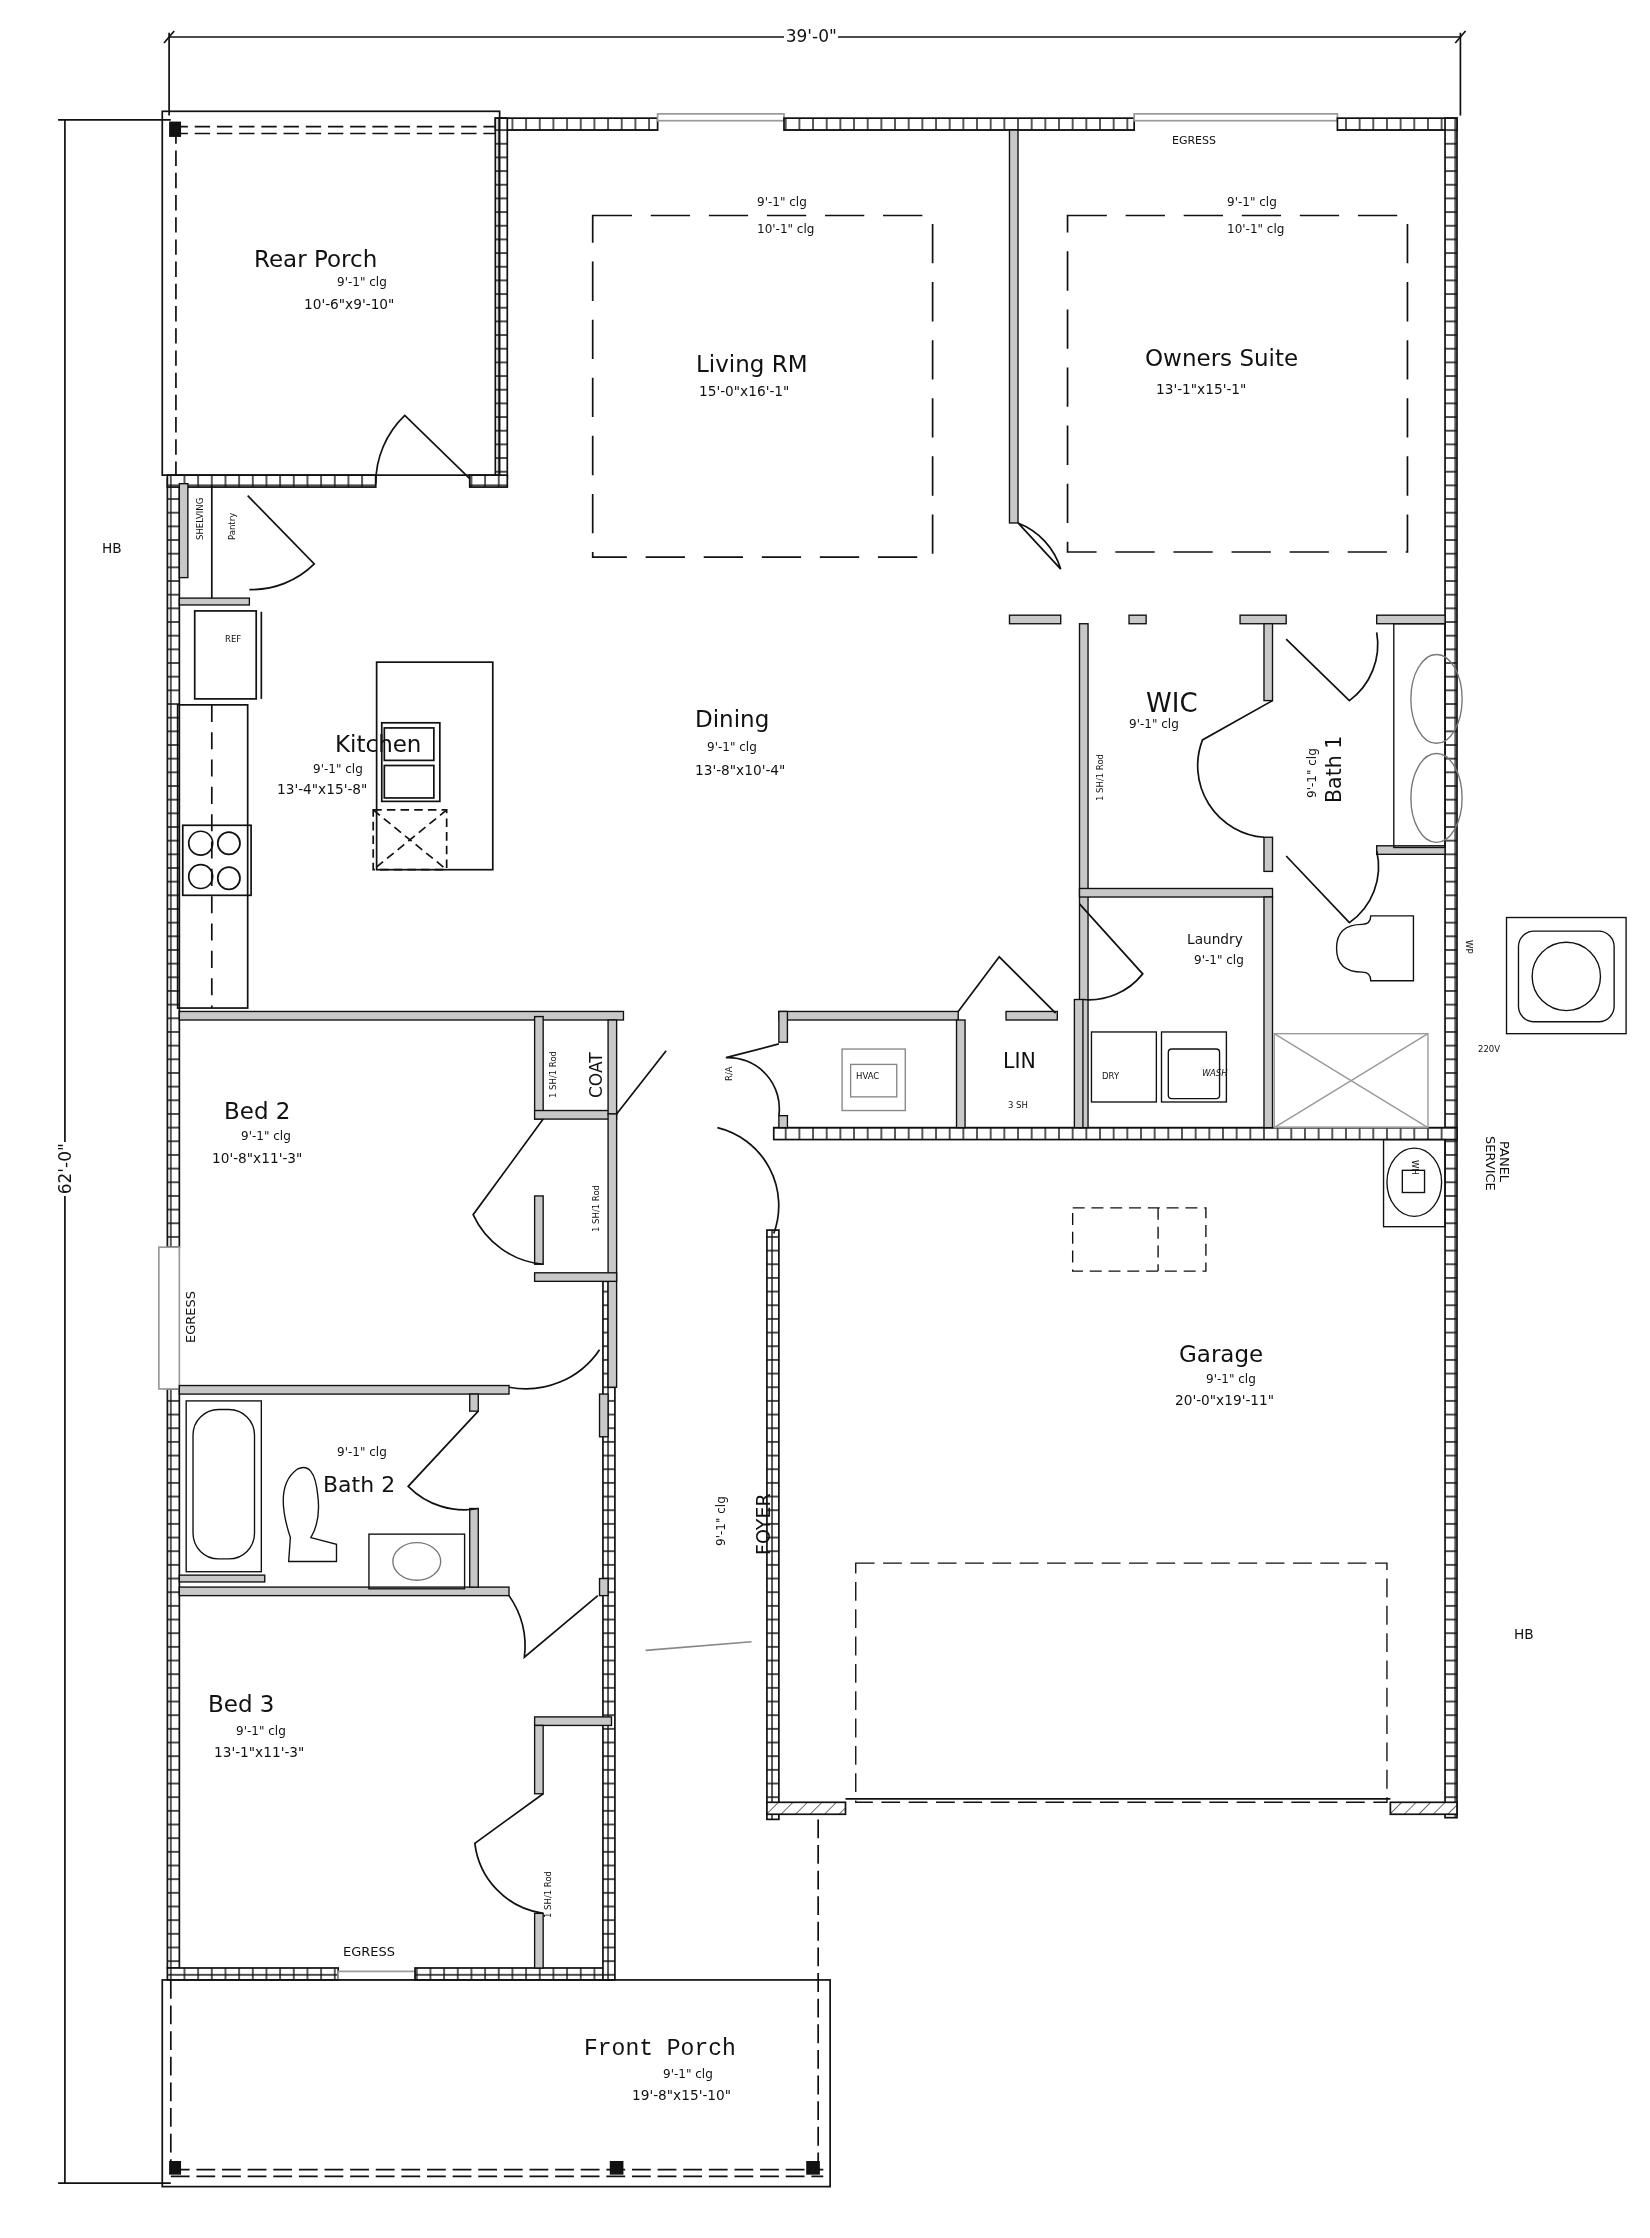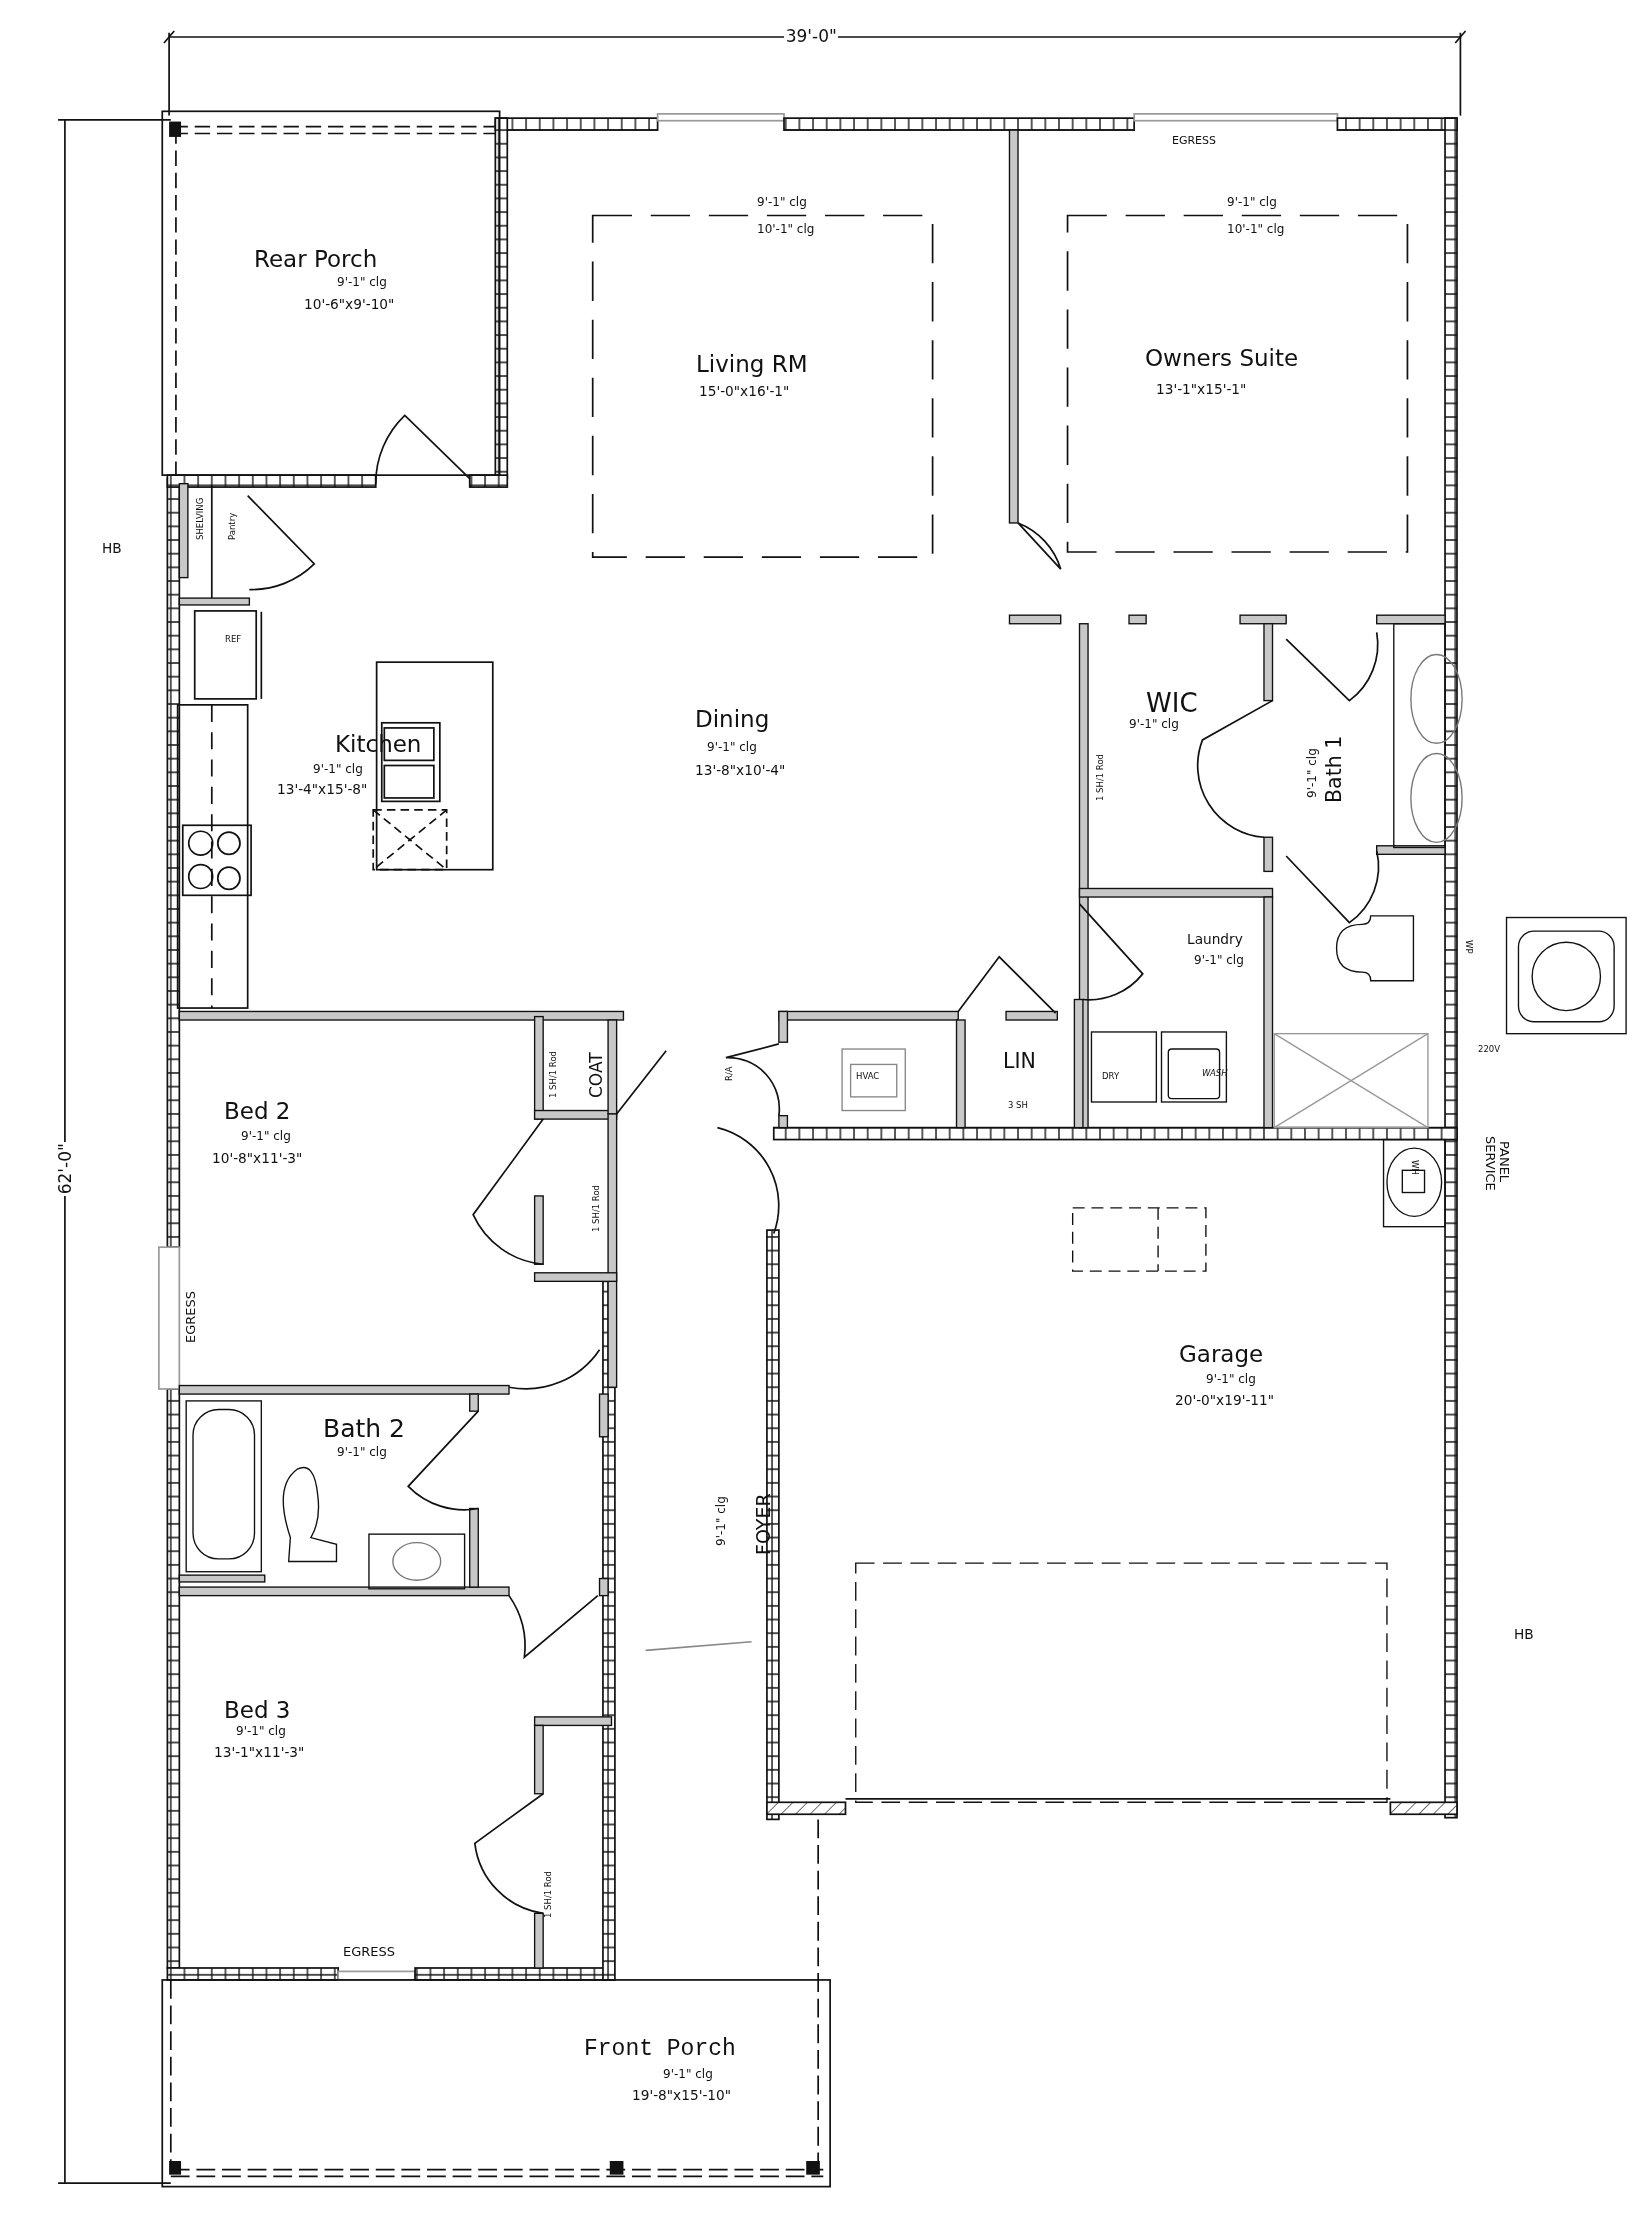--- a/index.html
+++ b/index.html
@@ -297,26 +297,26 @@
 
 <div>
   <div class="lbl room-name" style="left:224px;top:1098px;">Bed 2</div>
   <div class="lbl room-clg" style="left:241px;top:1129px;">9'-1" clg</div>
   <div class="lbl room-dim" style="left:212px;top:1150px;">10'-8"x11'-3"</div>
   <div class="lbl tiny vert" style="left:591px;top:1232px;">1 SH/1 Rod</div>
   <div class="lbl room-clg vert" style="left:183px;top:1343px;font-size:13px;">EGRESS</div>
 </div>
 
 <div>
-  <div class="lbl room-name" style="left:323px;top:1414px;font-size:25px;">Bath 2</div>
+  <div class="lbl room-name" style="left:323px;top:1472px;font-size:22px;">Bath 2</div>
   <div class="lbl room-clg" style="left:337px;top:1445px;">9'-1" clg</div>
 </div>
 
 <div>
-  <div class="lbl room-name" style="left:224px;top:1691px;margin-top:6px;">Bed 3</div>
+  <div class="lbl room-name" style="left:208px;top:1691px;">Bed 3</div>
   <div class="lbl room-clg" style="left:236px;top:1724px;">9'-1" clg</div>
   <div class="lbl room-dim" style="left:214px;top:1744px;">13'-1"x11'-3"</div>
   <div class="lbl tiny vert" style="left:543px;top:1918px;">1 SH/1 Rod</div>
   <div class="lbl room-clg" style="left:343px;top:1944px;font-size:13px;">EGRESS</div>
 </div>
 
 <div>
   <div class="lbl room-name vert" style="left:752px;top:1555px;font-size:19px;">FOYER</div>
   <div class="lbl room-clg vert" style="left:714px;top:1546px;">9'-1" clg</div>
 </div>

